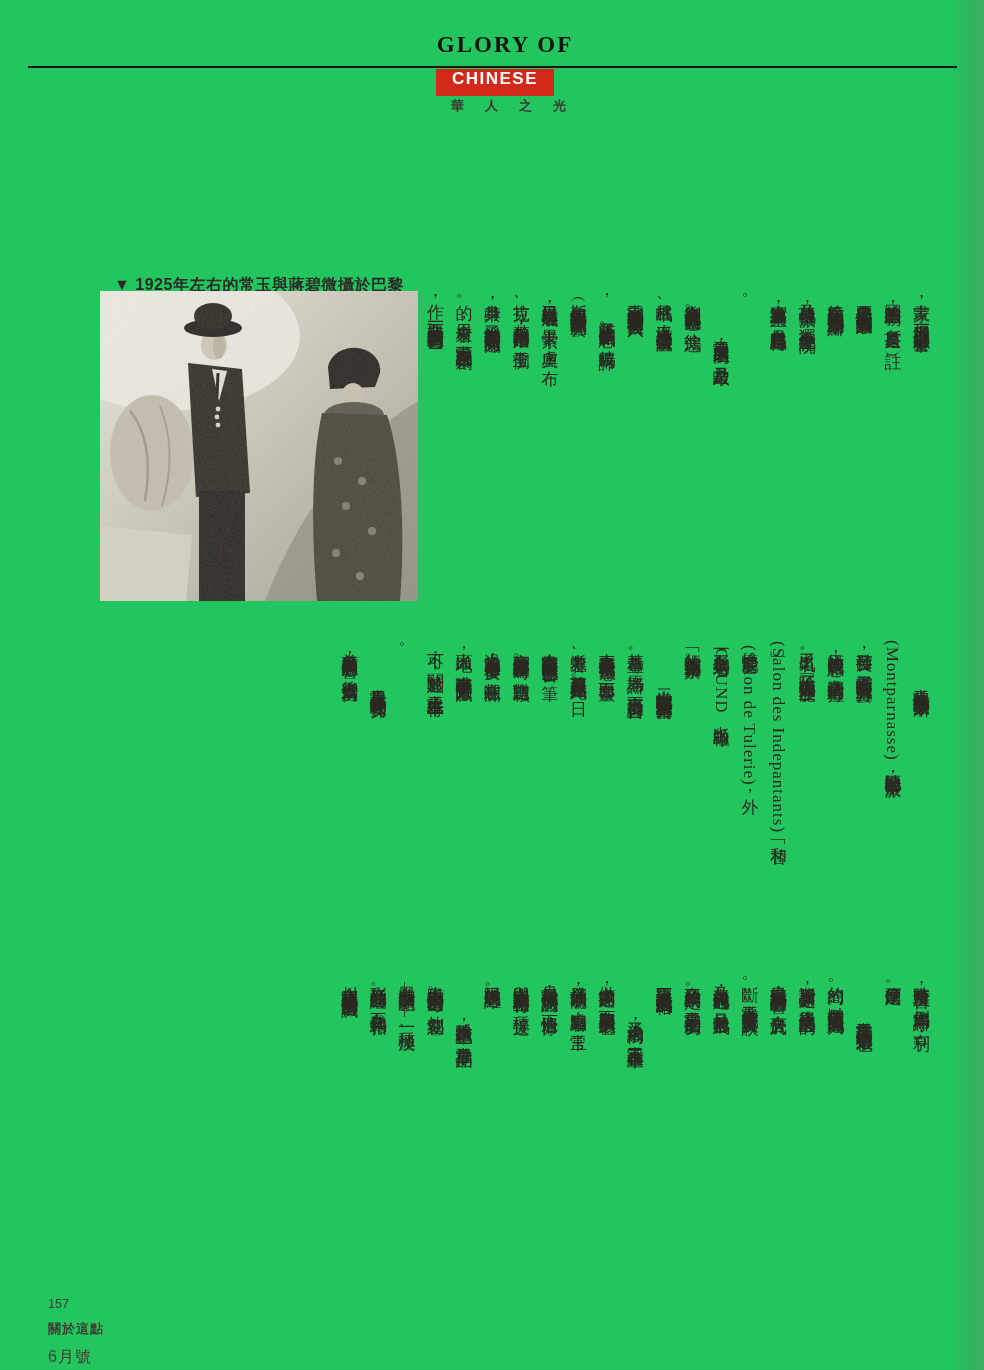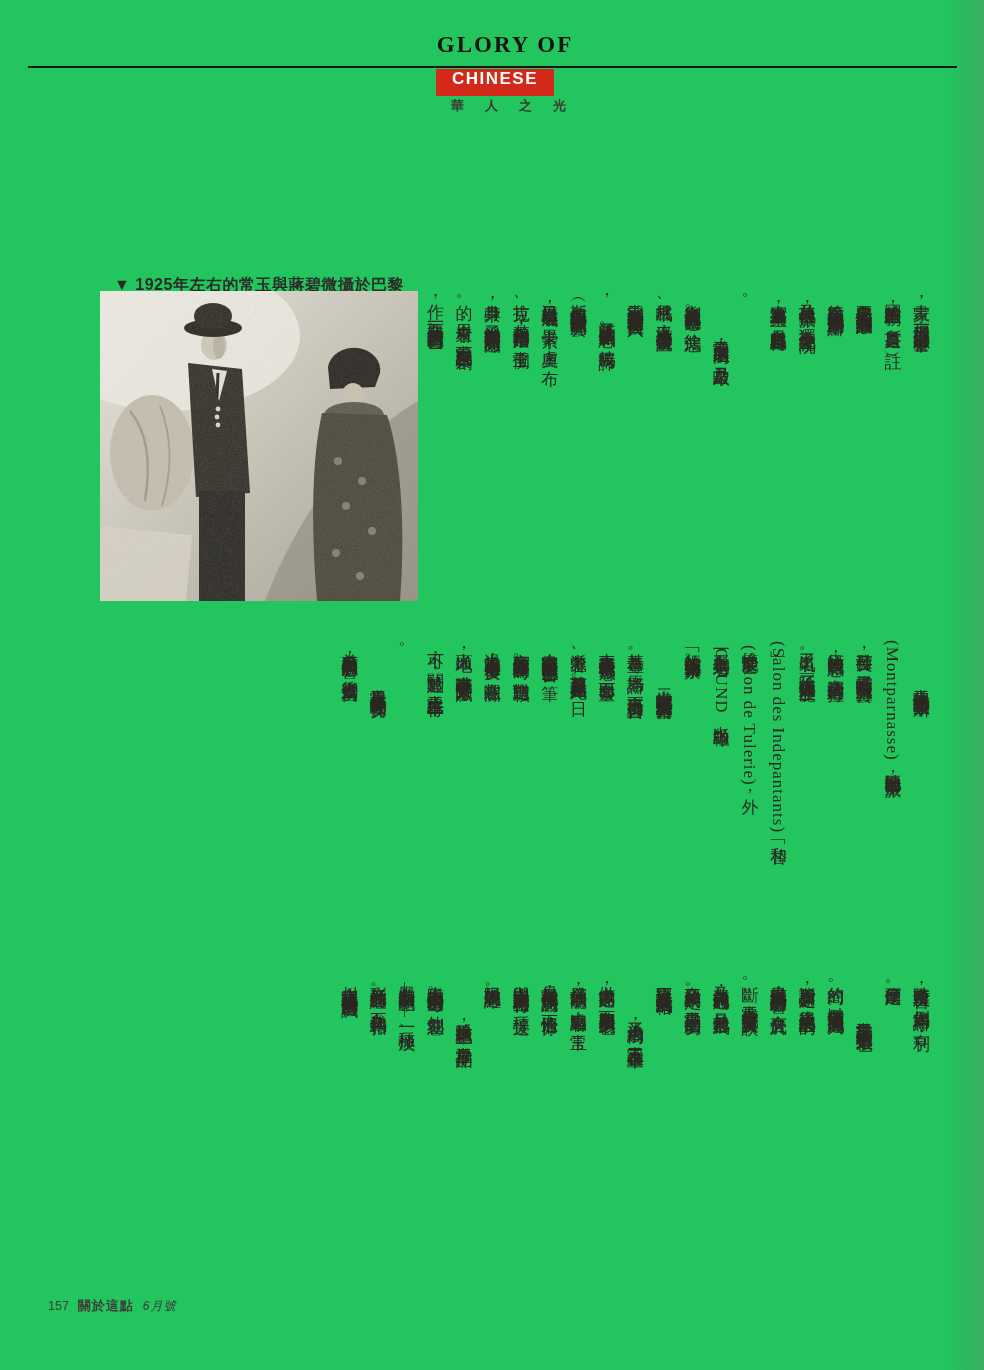--- a/index.html
+++ b/index.html
@@ -48,25 +48,25 @@
   #block3 { top:973px; height:300px; }
   .vcol {
     writing-mode:vertical-rl; text-orientation:mixed;
     width:28.6px; line-height:28.6px; height:100%;
     font-size:17px; letter-spacing:1px; color:#2b2822;
     font-family:"Liberation Serif","DejaVu Serif",serif;
   }
   
   .footer {
     position:absolute; left:48px; top:1297px; display:flex; gap:9px; align-items:baseline;
-    color:#403d37; font-family:"Liberation Sans","DejaVu Sans",sans-serif;
+    color:#403d37; font-family:"Liberation Sans","DejaVu Sans",sans-serif;flex-direction:column;
   }
   .footer .num { font-size:12.5px; }
   .footer .mag { font-size:13px; font-weight:bold; letter-spacing:1px; }
-  .footer .issue { font-size:12px; letter-spacing:1px;font-style:italic; }
+  .footer .issue { font-size:16px; letter-spacing:1px; }
 </style>
 </head>
 <body>
 
 <div class="page">
 
   <div class="glory">GLORY OF</div>
   <div class="rule"></div>
   <div class="brand" style="background:#d2291b">
     <span class="brand-label">CHINESE</span>

